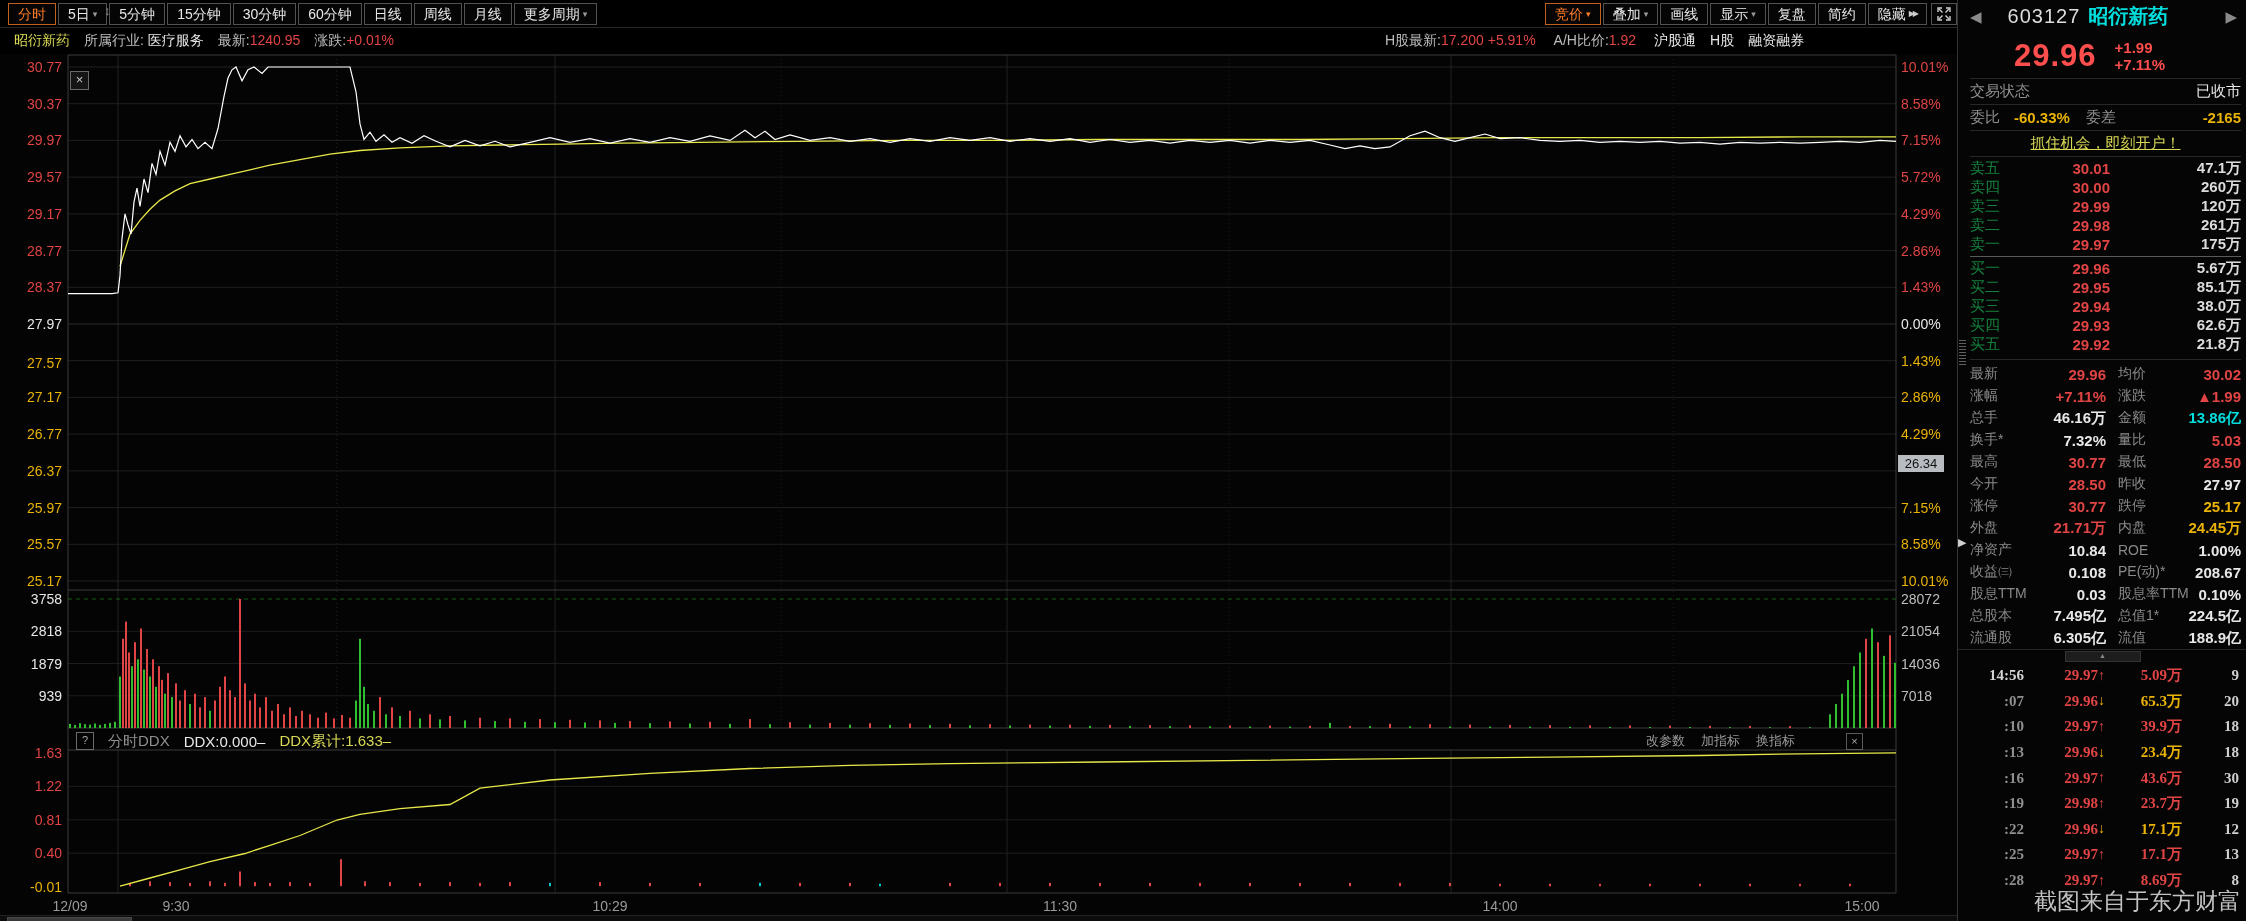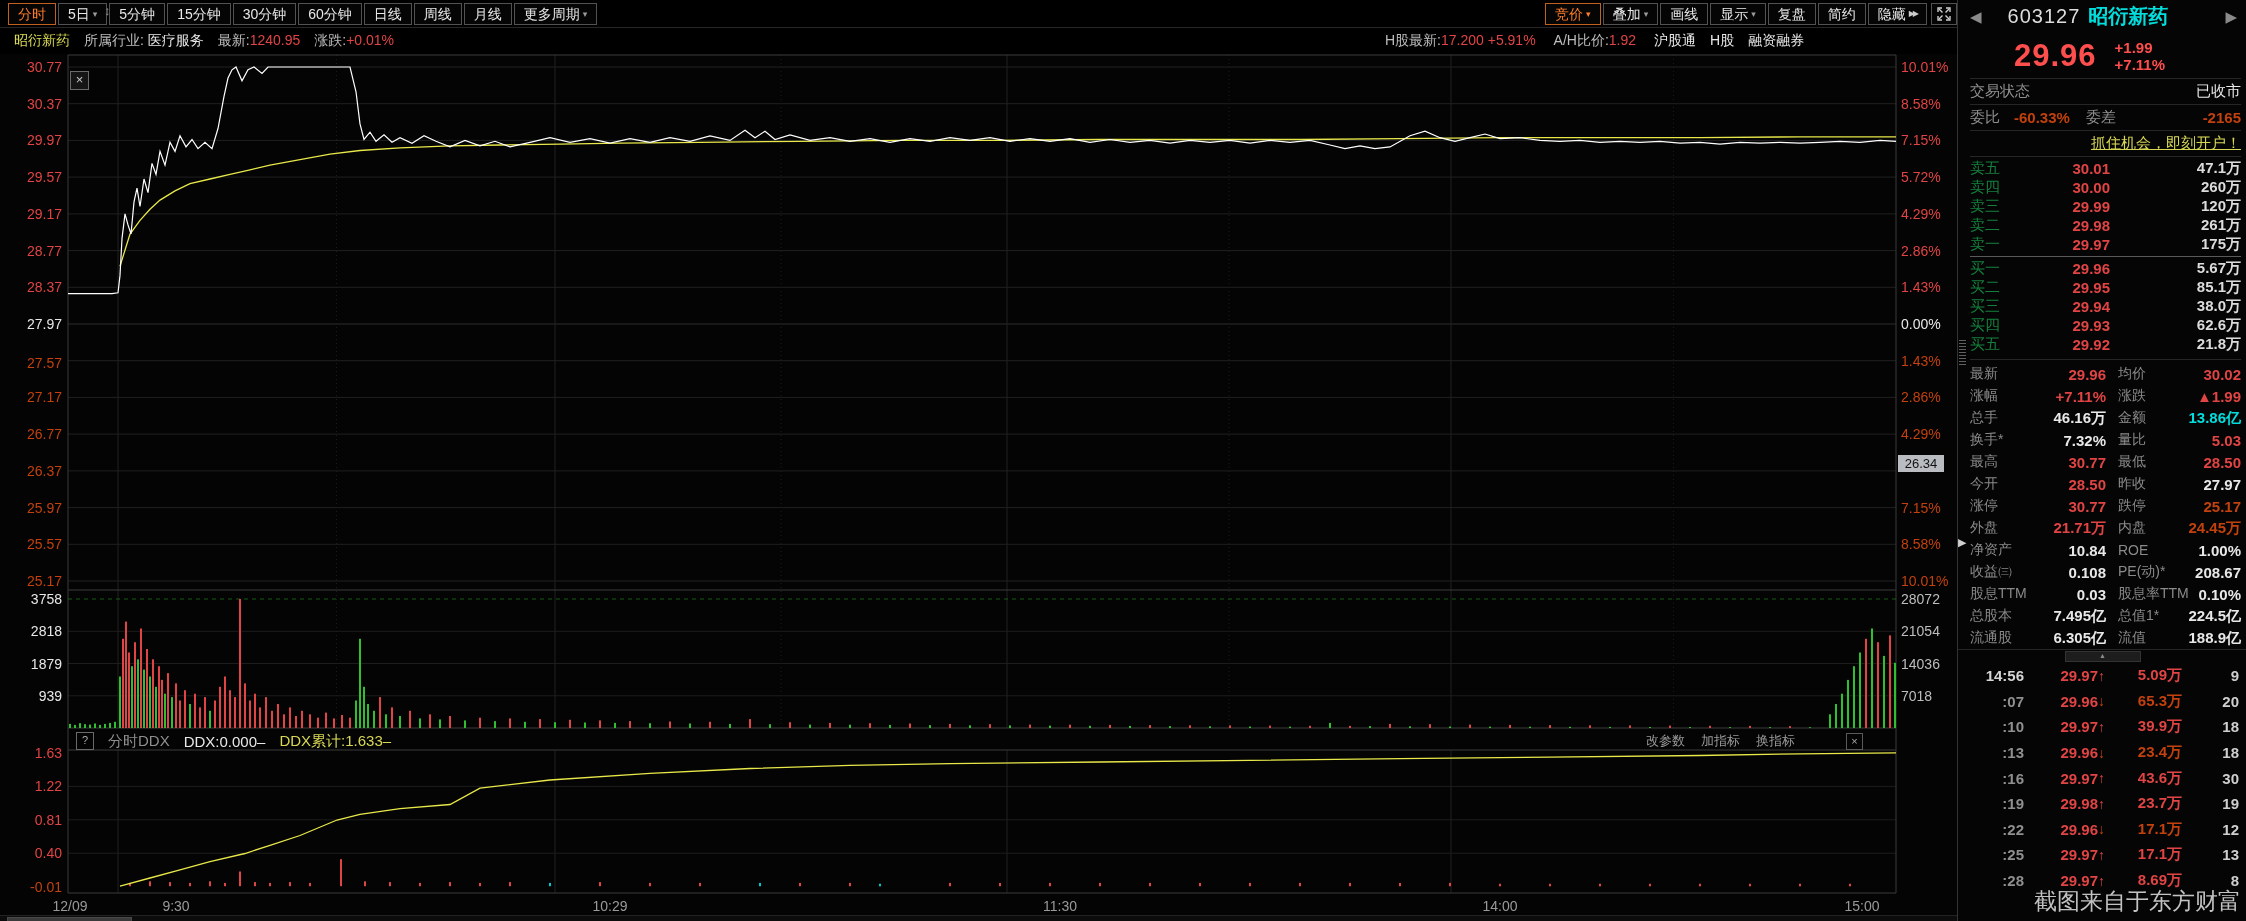--- a/index.html
+++ b/index.html
@@ -16,21 +16,21 @@
        font-size:14px;line-height:20px;cursor:pointer;white-space:nowrap;}
   .btn .caret{font-size:9px;color:#999;margin-left:3px;}
   .btn.active{color:#ff7d2a;border-color:#c2601f;}
   .btn.active .caret{color:#ff7d2a;}
   .chev{font-size:8px;letter-spacing:-2px;margin-left:3px;color:#ccc;}
   #splitter-icon{position:absolute;left:104px;top:3px;color:#8a8a8a;font-size:13px;}
   
   #infobar{position:absolute;left:0;top:28px;width:1957px;height:26px;background:#000;
            font-size:14px;display:flex;align-items:center;}
   #infobar .seg{margin-left:14px;white-space:nowrap;}
-  .c-red{color:#e14444;} .c-green{color:#c2410c;} .c-white{color:#e8e8e8;}
+  .c-red{color:#e14444;} .c-green{color:#eab308;} .c-white{color:#e8e8e8;}
   .c-cyan{color:#00dede;} .c-gray{color:#8f8f8f;} .c-yellow{color:#d8d855;}
   .c-dim{color:#bdbdbd;}
   #hshare{position:absolute;left:1385px;top:0;height:26px;display:flex;align-items:center;gap:18px;white-space:nowrap;}
   
   #chart-zone{position:absolute;left:0;top:54px;width:1957px;height:867px;}
   #chart-svg{position:absolute;left:0;top:0;}
   .tick{position:absolute;font-size:14px;line-height:16px;}
   .tick.l{width:62px;text-align:right;}
   .tick.r{left:1901px;width:58px;text-align:left;}
   .tick.t{width:64px;text-align:center;color:#9a9a9a;}
@@ -61,39 +61,39 @@
   #p-head{height:33px;display:flex;align-items:center;font-size:20px;}
   #p-head .nav{color:#8a8a8a;font-size:15px;cursor:pointer;}
   #p-head .code{color:#ddd;margin-left:26px;letter-spacing:1px;}
   #p-head .name{color:#00dede;font-weight:bold;margin-left:8px;}
   #p-head .nav.r{margin-left:auto;margin-right:4px;}
   #p-price{height:45px;display:flex;align-items:center;}
   #p-price .big{color:#ff4e4e;font-size:31px;font-weight:bold;margin-left:44px;letter-spacing:1px;}
   #p-price .chg{margin-left:18px;color:#ff4e4e;font-size:15px;font-weight:bold;line-height:17px;}
   .p-line{border-top:1px solid #262626;height:25px;display:flex;align-items:center;font-size:15px;}
   .p-line .v{font-weight:bold;}
-  #p-link{justify-content:flex-end;color:#d8d855;}
+  #p-link{justify-content:center;color:#d8d855;}
   #p-link a{color:#d8d855;text-decoration:underline;cursor:pointer;}
   .ob{border-top:1px solid #262626;padding:2px 0;}
   .ob-row{height:19px;display:flex;align-items:center;font-size:15px;}
   .ob-row .n{color:#15803d;width:48px;}
   .ob-row .p{font-weight:bold;width:92px;text-align:right;}
   .ob-row .v{font-weight:bold;flex:1;text-align:right;color:#dcdcdc;}
   #ob-sep{height:1px;background:#5a5a5a;margin:2px 0;}
   #p-stats{border-top:1px solid #262626;margin-top:3px;padding-top:3px;}
   .st-row{height:22px;display:flex;align-items:center;font-size:14px;}
   .st-row .l{color:#8a8a8a;width:62px;white-space:nowrap;}
   .st-row .v1{font-weight:bold;font-size:15px;width:74px;text-align:right;white-space:nowrap;}
   .st-row .l2{color:#8a8a8a;width:60px;margin-left:12px;white-space:nowrap;}
   .st-row .v2{font-weight:bold;font-size:15px;flex:1;text-align:right;white-space:nowrap;}
   #p-collapse{height:13px;border-top:1px solid #262626;display:flex;justify-content:center;align-items:center;}
   #p-collapse .bar{width:74px;height:9px;background:#1d1d1d;border:1px solid #333;color:#8a8a8a;
                    font-size:7px;line-height:8px;text-align:center;cursor:pointer;}
   #p-trades{overflow:hidden;height:236px;}
-  .tr-row{height:25.6px;display:flex;align-items:center;font-size:15px;font-weight:bold;}
+  .tr-row{height:25.6px;display:flex;align-items:center;font-size:15px;font-weight:bold;font-family:Liberation Serif, serif;}
   .tr-row .t{width:54px;text-align:right;color:#8f8f8f;}
   .tr-row .t.first{color:#d5d5d5;}
   .tr-row .p{width:74px;text-align:right;}
   .tr-row .a{width:14px;text-align:left;font-size:14px;}
   .tr-row .v{width:70px;text-align:right;}
   .tr-row .n{flex:1;text-align:right;color:#cfcfcf;margin-right:2px;}
   #watermark{position:absolute;right:6px;bottom:4px;color:rgba(215,215,215,.9);font-size:23px;
              font-weight:normal;z-index:5;}
 </style>
 </head>

